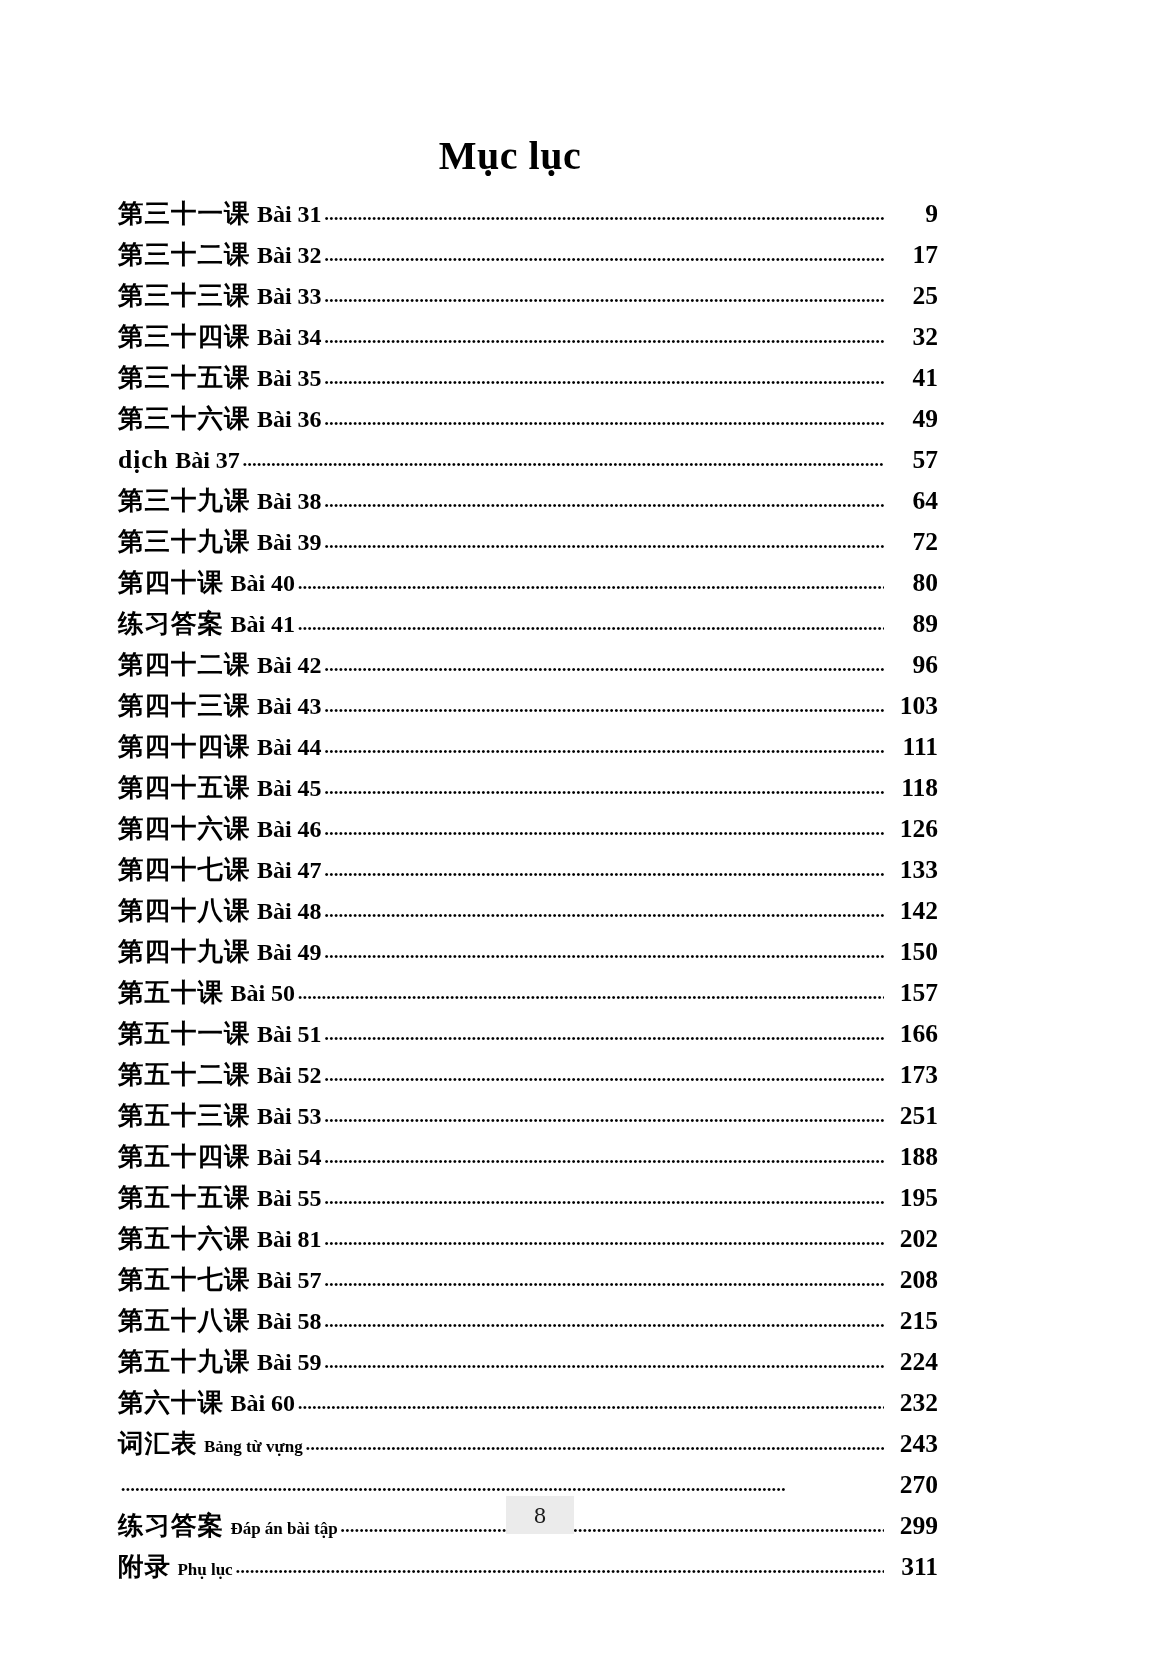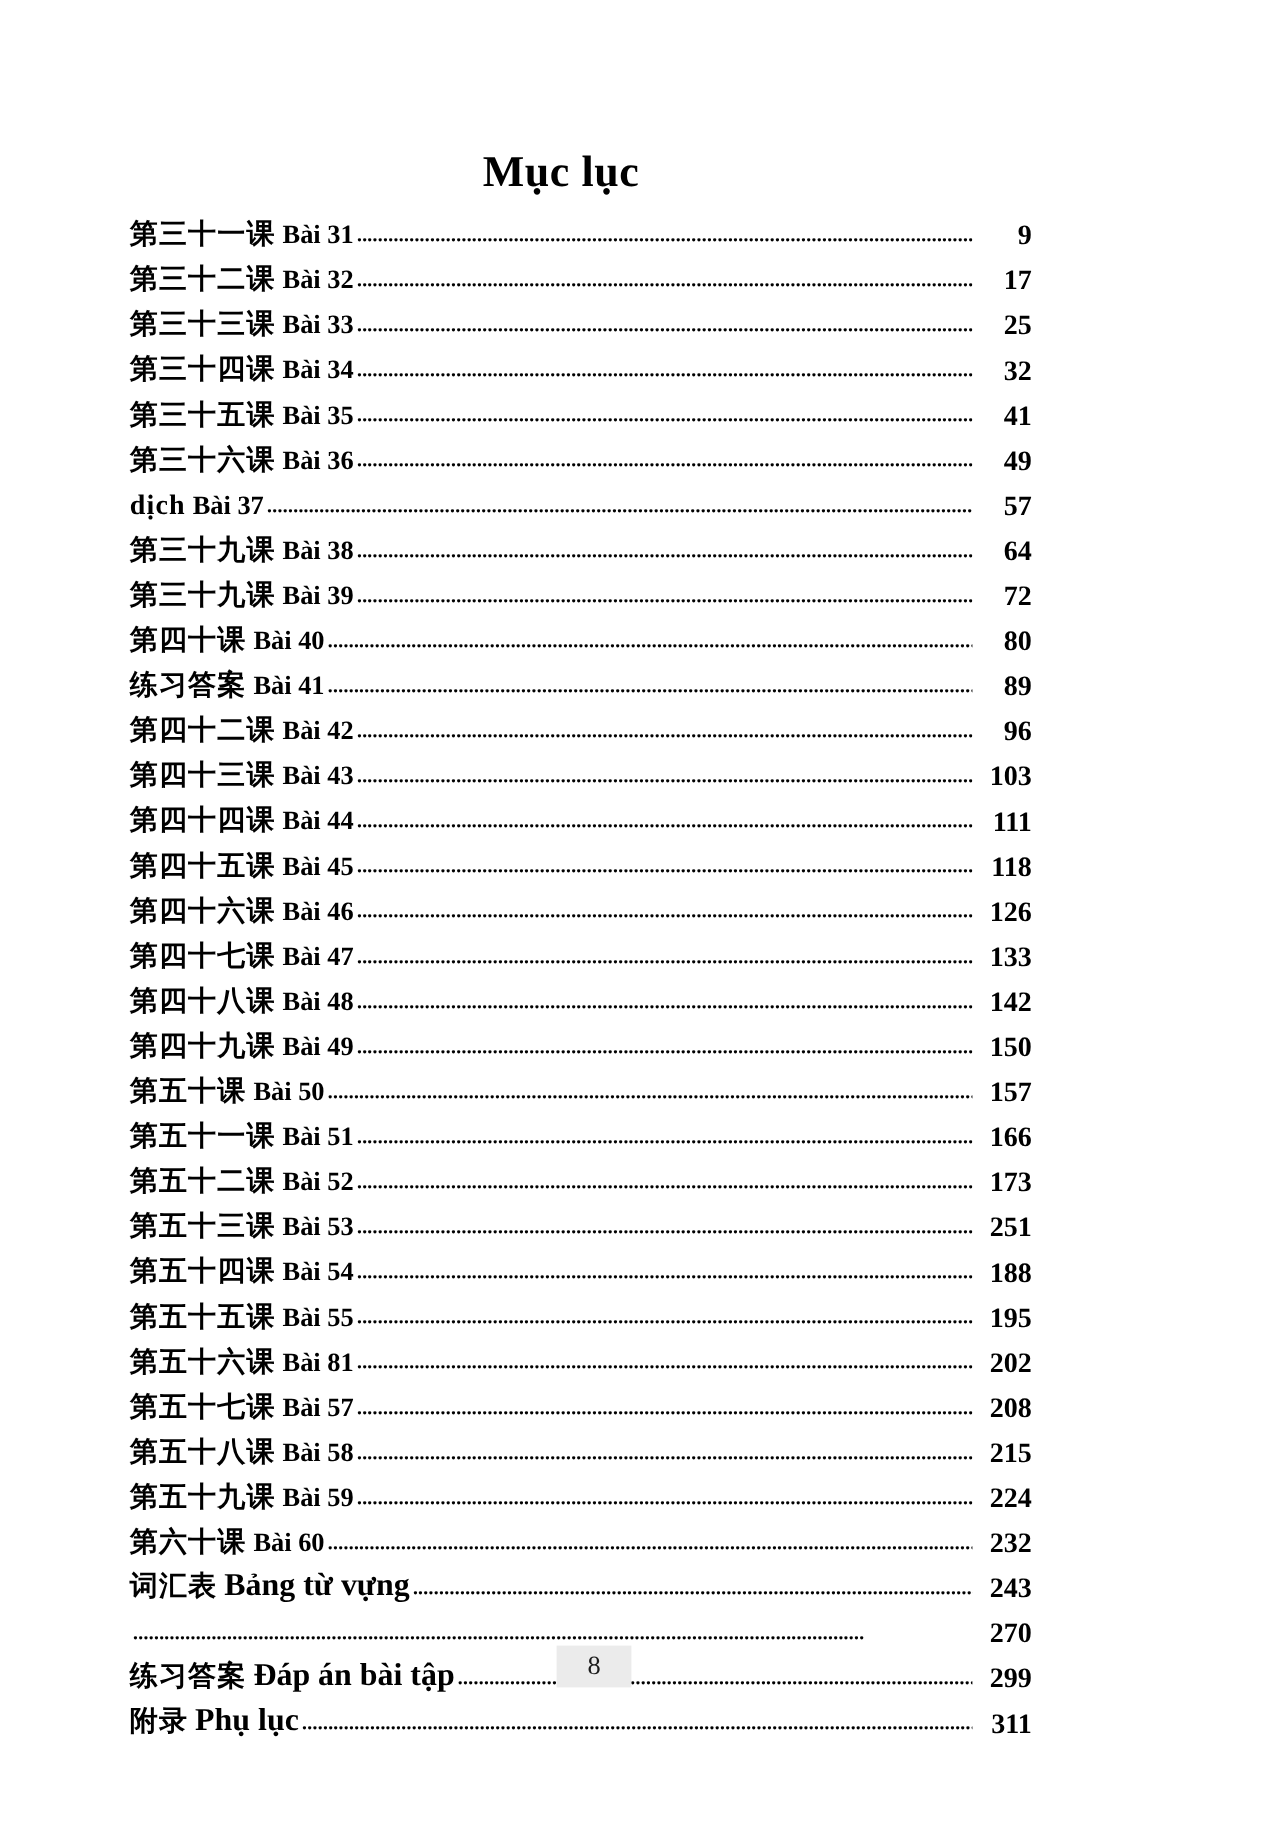--- a/index.html
+++ b/index.html
@@ -72,21 +72,21 @@
   }
   .toc-row .page-no {
     flex: 0 0 auto;
     font-weight: bold;
     font-size: 25.5px;
     text-align: right;
     min-width: 52px;
   }
   
   .toc-row.tail .label .vn {
-    font-size: 29px;
+    font-size: 17px;
   }
   .page-number-box {
     position: absolute;
     left: 506px;
     top: 1496px;
     width: 68px;
     height: 38px;
     background: #ebebeb;
     display: flex;
     align-items: center;

